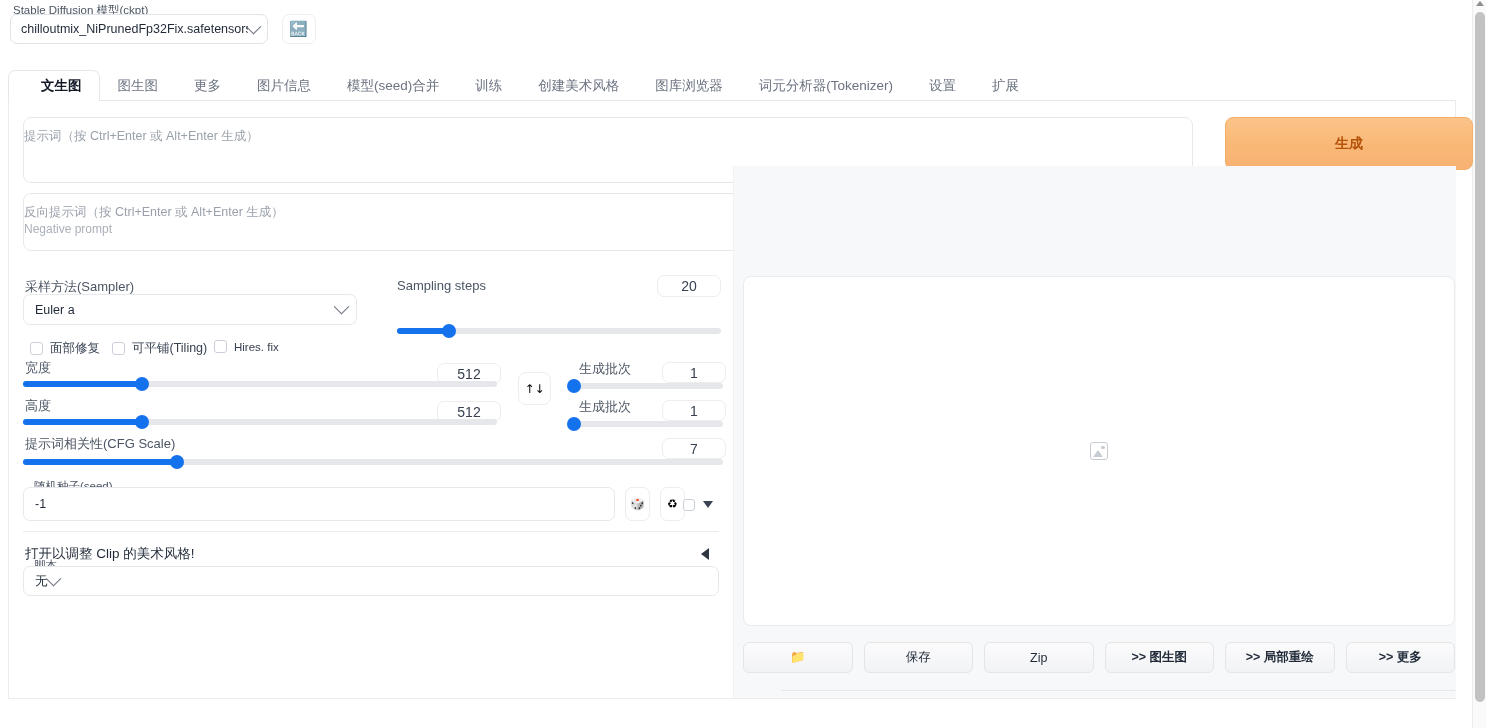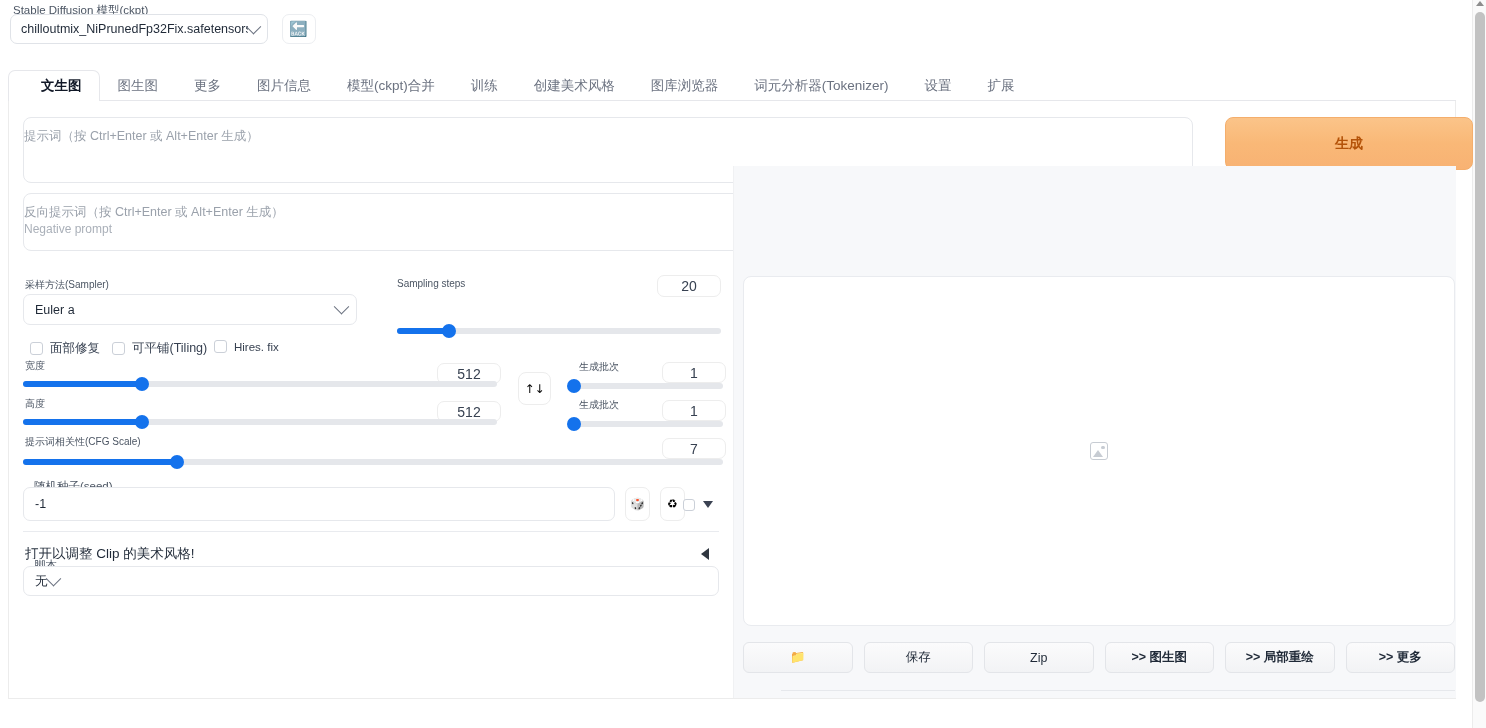--- a/index.html
+++ b/index.html
@@ -159,21 +159,21 @@
     width: 31px; height: 33px;
     border: 1px solid #eceef1; border-radius: 7px;
     background: #fff;
     display: flex; align-items: center; justify-content: center;
     font-size: 14px;
   }
 
   
   .lbl {
     position: absolute;
-    font-size: 10px; color: #4b5563; white-space: nowrap;
+    font-size: 13px; color: #4b5563; white-space: nowrap;
   }
 
   .sel-box {
     position: absolute;
     border: 1px solid #e6e8ec; border-radius: 7px;
     background: #fff;
     display: flex; align-items: center;
     padding: 0 9px 0 11px;
     font-size: 12.5px; color: #1f2937;
   }
@@ -346,21 +346,21 @@
     <div class="icon-btn-sq">
       <span class="emoji">🔙</span>
     </div>
   </div>
 
   <div class="tabbar">
     <div class="tab active">文生图</div>
     <div class="tab">图生图</div>
     <div class="tab">更多</div>
     <div class="tab">图片信息</div>
-    <div class="tab">模型(ckpt)合并</div>
+    <div class="tab">模型(seed)合并</div>
     <div class="tab">训练</div>
     <div class="tab">创建美术风格</div>
     <div class="tab">图库浏览器</div>
     <div class="tab">词元分析器(Tokenizer)</div>
     <div class="tab">设置</div>
     <div class="tab">扩展</div>
   </div>
 
   <div class="main-panel">
 

